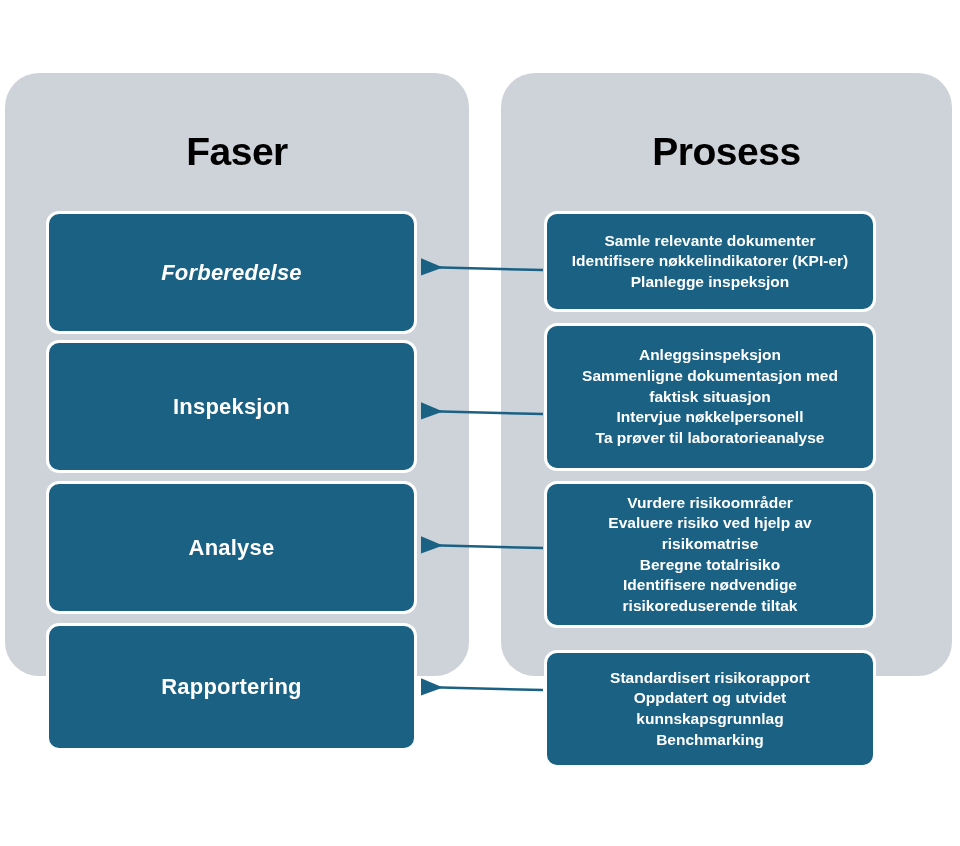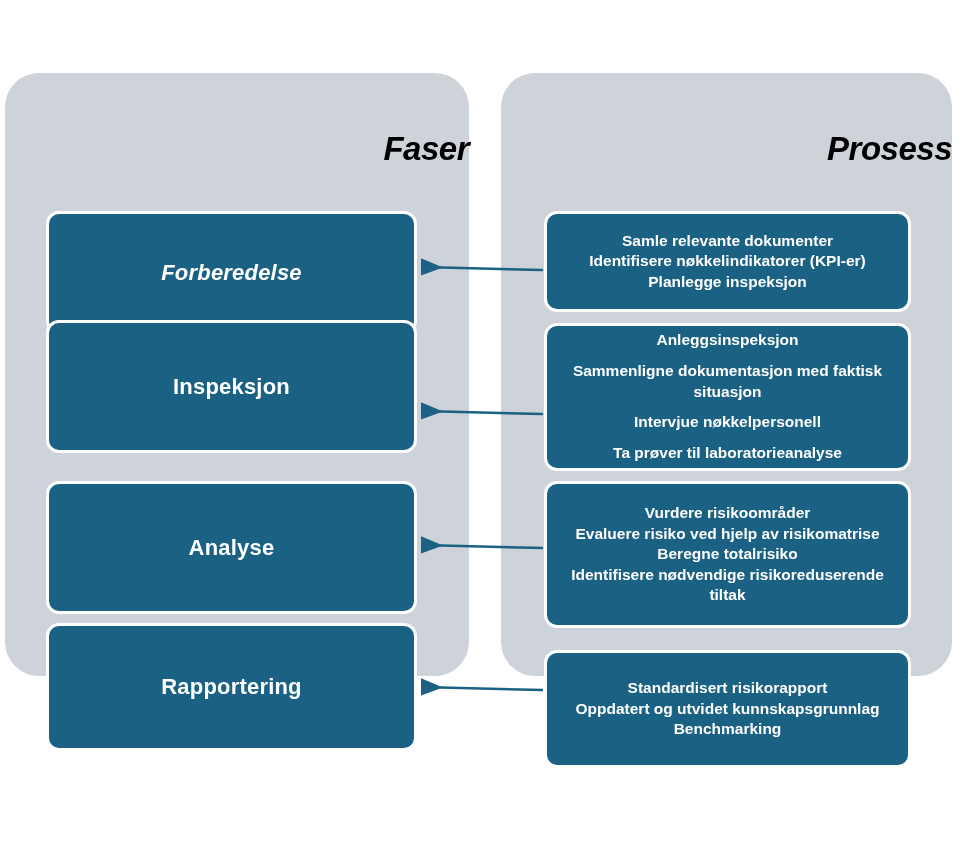--- a/index.html
+++ b/index.html
@@ -24,27 +24,26 @@
     position: absolute;
     background: #ced2d9;
     border-radius: 34px;
   }
   #panel-faser   { left: 5px;   top: 73px; width: 464px; height: 603px; }
   #panel-prosess { left: 501px; top: 73px; width: 451px; height: 603px; }
 
   
   .col-header {
     position: absolute;
-    font-size: 33px;
+    font-size: 39px;
     font-weight: bold;
     color: #000000;
-    text-align: right;
+    text-align: center;
     letter-spacing: -0.5px;
     line-height: 1;
-    font-style: italic;
   }
   #header-faser   { left: 5px;   top: 132px; width: 464px; }
   #header-prosess { left: 501px; top: 132px; width: 451px; }
 
   
   .box {
     position: absolute;
     background: #1a6183;
     border: 3px solid #ffffff;
     border-radius: 13px;
@@ -57,34 +56,34 @@
   }
 
   
   .phase-box {
     left: 46px;
     width: 371px;
     font-size: 22px;
     letter-spacing: 0.2px;
   }
   #phase-0 { top: 211px; height: 123px; font-style: italic; }
-  #phase-1 { top: 320px; height: 133px; justify-content: center; }
+  #phase-1 { top: 340px; height: 133px; justify-content: center; }
   #phase-2 { top: 481px; height: 133px; }
   #phase-3 { top: 623px; height: 128px; }
 
   
   .process-box {
     left: 544px;
-    width: 367px;
+    width: 332px;
     flex-direction: column;
     justify-content: center;
     padding: 4px 21px;
   }
   #process-0 { top: 211px; height: 101px; }
-  #process-1 { top: 323px; height: 148px; justify-content: space-between; }
+  #process-1 { top: 323px; height: 148px; }
   #process-2 { top: 481px; height: 147px; }
   #process-3 { top: 633px; height: 118px; margin-top: 17px; }
 
   .process-line {
     font-size: 15.5px;
     line-height: 1.33;
     text-align: center;
     width: 100%;
     font-weight: bold;
     color: #ffffff;

